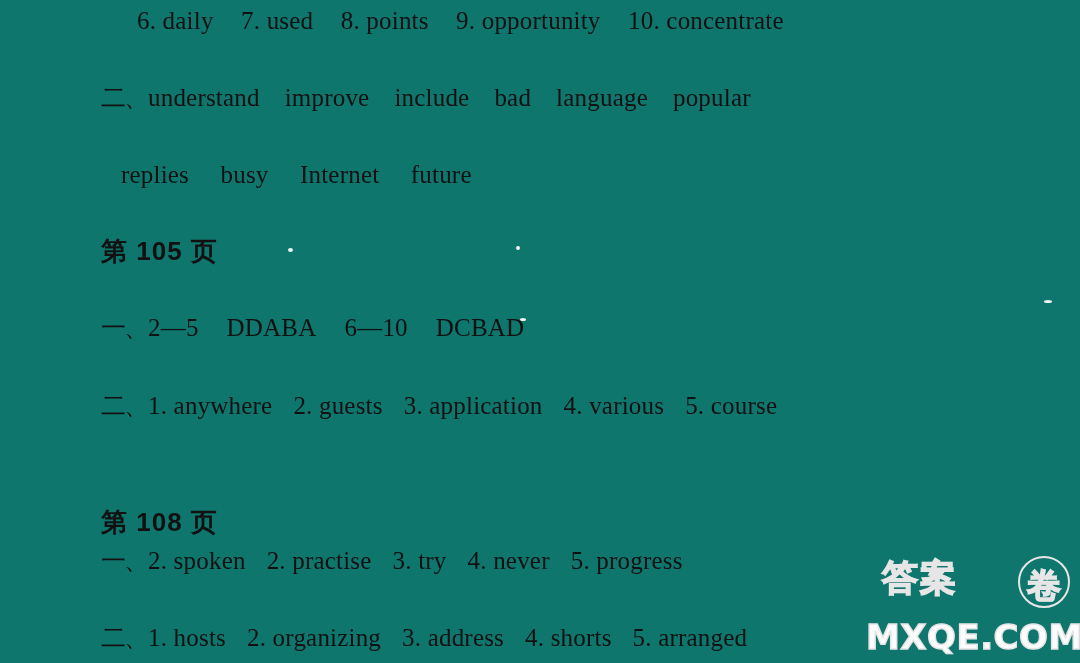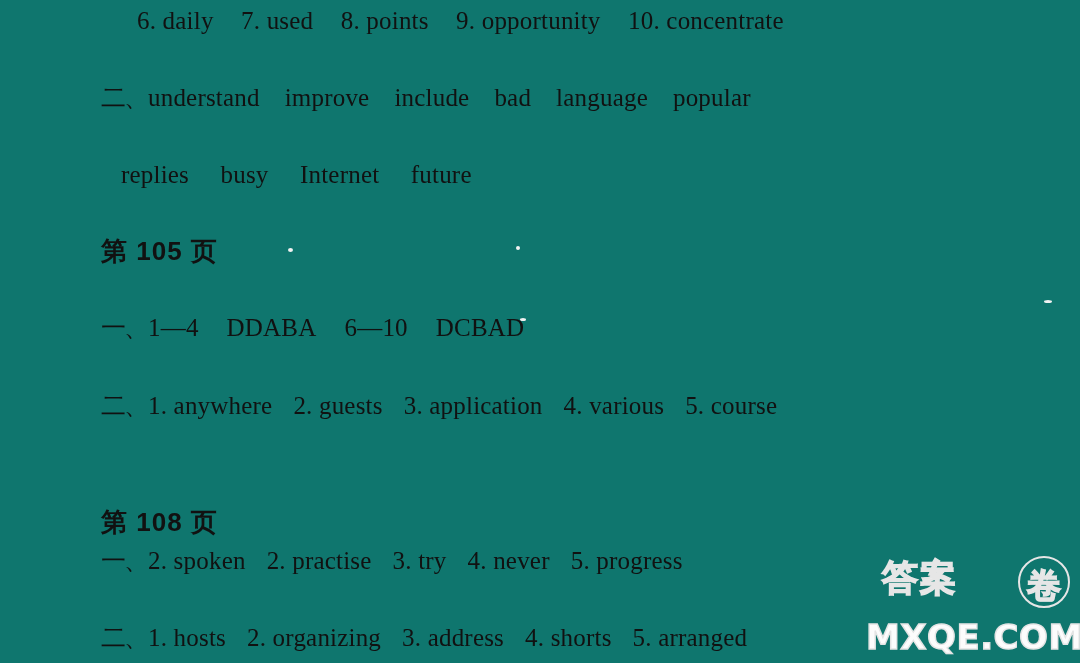--- a/index.html
+++ b/index.html
@@ -152,21 +152,21 @@
   <div class="line answer-line" style="left:121px; top:162px;">
     <span class="word">replies</span>
     <span class="word">busy</span>
     <span class="word">Internet</span>
     <span class="word">future</span>
   </div>
 
   <div class="line page-heading" style="left:101px; top:238px;">第 105 页</div>
 
   <div class="line answer-line" style="left:101px; top:315px;">
-    <span class="sec-marker">一、</span><span class="item wide">1—4</span><span class="item wide">DDABA</span><span class="item wide">6—10</span><span class="item">DCBAD</span>
+    <span class="sec-marker">一、</span><span class="item wide">2—5</span><span class="item wide">DDABA</span><span class="item wide">6—10</span><span class="item">DCBAD</span>
   </div>
 
   <div class="line answer-line" style="left:101px; top:393px;">
     <span class="sec-marker">二、</span><span class="item">1. anywhere</span><span class="item">2. guests</span><span class="item">3. application</span><span class="item">4. various</span><span class="item">5. course</span>
   </div>
 
   <div class="line page-heading" style="left:101px; top:469px;margin-top:40px;">第 108 页</div>
 
   <div class="line answer-line" style="left:101px; top:548px;">
     <span class="sec-marker">一、</span><span class="item">2. spoken</span><span class="item">2. practise</span><span class="item">3. try</span><span class="item">4. never</span><span class="item">5. progress</span>

